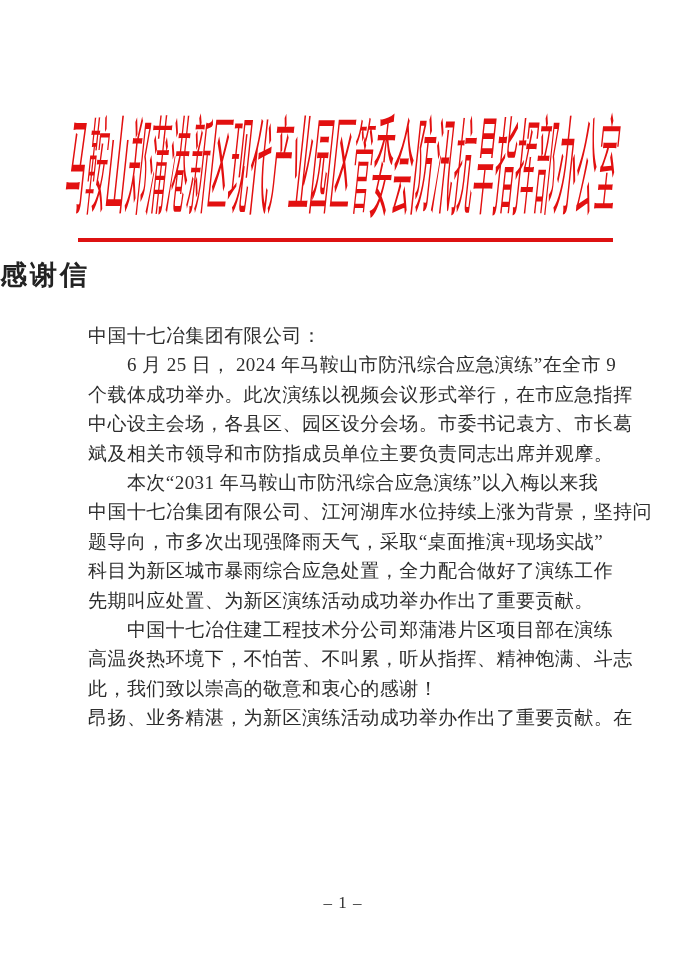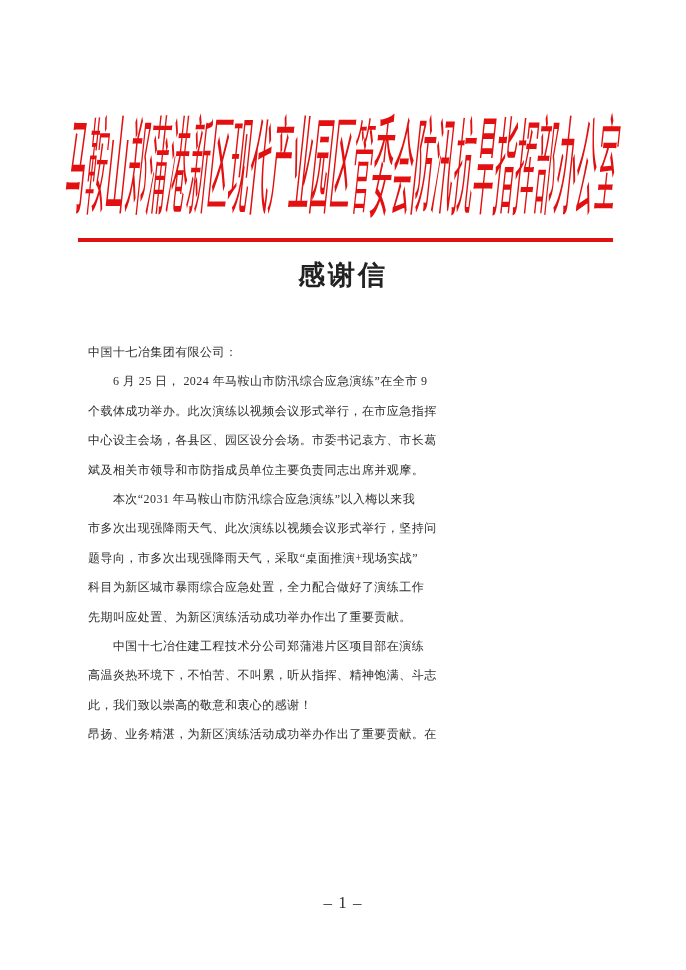--- a/index.html
+++ b/index.html
@@ -37,33 +37,33 @@
     left: 78px;
     width: 535px;
     height: 4px;
     background: #dd1111;
   }
   .doc-title {
     position: absolute;
     top: 259px;
     left: 0;
     width: 686px;
-    text-align: center;
+    text-align: left;
     font-size: 27px;
     line-height: 32px;
     font-weight: bold;
     letter-spacing: 3px;
     color: #222222;
   }
   .body-text {
     position: absolute;
-    top: 338px;
+    top: 321px;
     left: 88px;
     width: 530px;
-    font-size: 12px;
+    font-size: 19px;
     line-height: 29.4px;
     letter-spacing: 0.45px;
     color: #2d2d2d;
   }
   .body-line {
     white-space: nowrap;
     height: 29.4px;
   }
   .page-number {
     position: absolute;
@@ -87,21 +87,21 @@
 
   <div class="doc-title">感谢信</div>
 
   <div class="body-text">
     <div class="body-line">中国十七冶集团有限公司：</div>
     <div class="body-line">　　6 月 25 日，  2024 年马鞍山市防汛综合应急演练”在全市 9</div>
     <div class="body-line">个载体成功举办。此次演练以视频会议形式举行，在市应急指挥</div>
     <div class="body-line">中心设主会场，各县区、园区设分会场。市委书记袁方、市长葛</div>
     <div class="body-line">斌及相关市领导和市防指成员单位主要负责同志出席并观摩。</div>
     <div class="body-line">　　本次“2031 年马鞍山市防汛综合应急演练”以入梅以来我</div>
-    <div class="body-line">市多次出现强降雨天气、此次演练以视频会议形式举行，坚持问</div>
+    <div class="body-line">中国十七冶集团有限公司、江河湖库水位持续上涨为背景，坚持问</div>
     <div class="body-line">题导向，市多次出现强降雨天气，采取“桌面推演+现场实战”</div>
     <div class="body-line">科目为新区城市暴雨综合应急处置，全力配合做好了演练工作</div>
     <div class="body-line">先期叫应处置、为新区演练活动成功举办作出了重要贡献。</div>
     <div class="body-line">　　中国十七冶住建工程技术分公司郑蒲港片区项目部在演练</div>
     <div class="body-line">高温炎热环境下，不怕苦、不叫累，听从指挥、精神饱满、斗志</div>
     <div class="body-line">此，我们致以崇高的敬意和衷心的感谢！</div>
     <div class="body-line">昂扬、业务精湛，为新区演练活动成功举办作出了重要贡献。在</div>
   </div>
 
   <div class="page-number">– 1 –</div>

